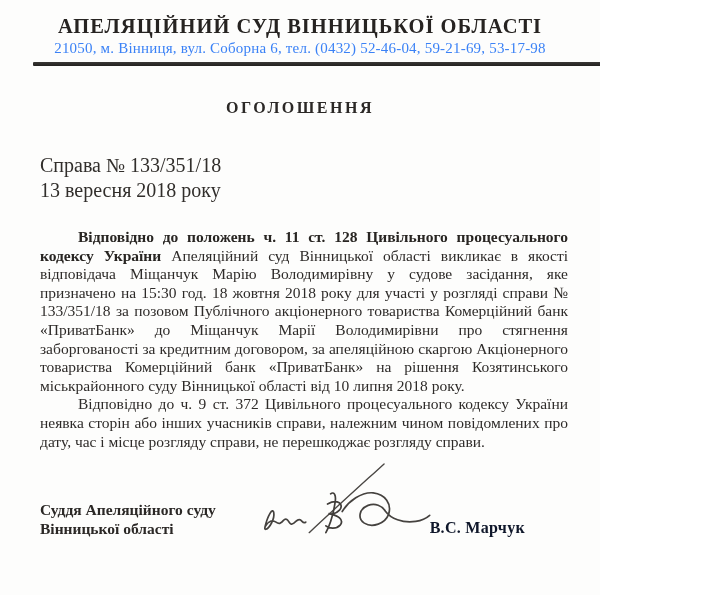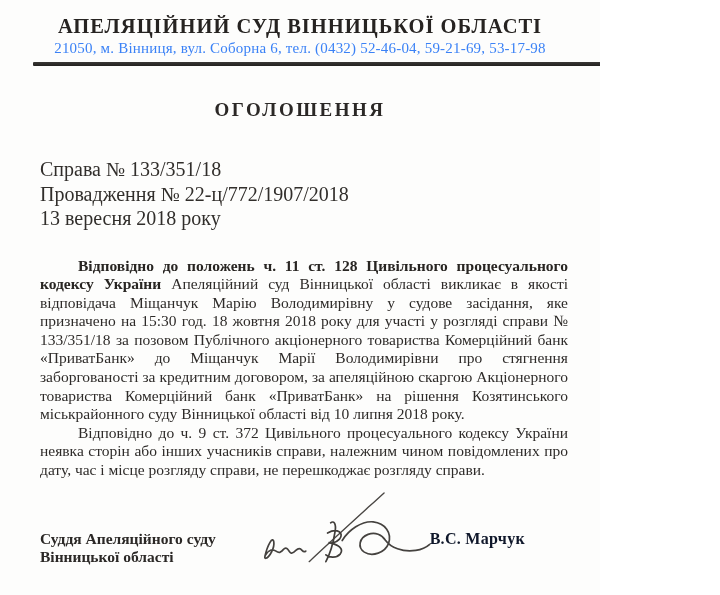--- a/index.html
+++ b/index.html
@@ -35,21 +35,21 @@
     width: 675px;
     height: 4px;
     background: linear-gradient(#3a3835, #23211f);
     border-radius: 1px;
   }
 
   
   .announcement {
     margin-top: 33px;
     text-align: center;
-    font-size: 19px;
+    font-size: 16px;
     font-weight: bold;
     letter-spacing: 2.5px;
     color: #2b2826;
   }
 
   
   .case-block {
     margin: 36px 0 0 40px;
     font-size: 20px;
     line-height: 24.5px;
@@ -66,20 +66,21 @@
   }
   .body-text p { text-indent: 38px; }
   .body-text b { font-weight: bold; color: #282522; }
 
   
   .sign-row {
     position: relative;
     margin-top: 50px;
     display: flex;
     justify-content: space-between;
+    align-items: flex-end;
     padding: 0 75px 0 40px;
   }
   .judge-title {
     font-size: 15.5px;
     font-weight: bold;
     line-height: 18.5px;
     color: #2b2826;
   }
   .judge-name {
     font-size: 16px;
@@ -105,21 +106,20 @@
   <div class="letterhead">
     <div class="court-name">АПЕЛЯЦІЙНИЙ СУД ВІННИЦЬКОЇ ОБЛАСТІ</div>
     <div class="court-line">21050, м. Вінниця, вул. Соборна 6, тел. (0432) 52-46-04, 59-21-69, 53-17-98</div>
     <div class="rule"></div>
   </div>
 
   <div class="announcement">ОГОЛОШЕННЯ</div>
 
   <div class="case-block">
     <div>Справа № 133/351/18</div>
-    <div>Провадження № 22-ц/772/1907/2018</div>
     <div>13 вересня 2018 року</div>
   </div>
 
   <div class="body-text">
     <p><b>Відповідно до положень ч. 11 ст. 128 Цивільного процесуального кодексу України</b><span> Апеляційний суд Вінницької області викликає в якості відповідача Міщанчук Марію Володимирівну у судове засідання, яке призначено на 15:30 год. 18 жовтня 2018 року для участі у розгляді справи № 133/351/18 за позовом Публічного акціонерного товариства Комерційний банк «ПриватБанк» до Міщанчук Марії Володимирівни про стягнення заборгованості за кредитним договором, за апеляційною скаргою Акціонерного товариства Комерційний банк «ПриватБанк» на рішення Козятинського міськрайонного суду Вінницької області від 10 липня 2018 року.</span></p>
     <p><span>Відповідно до ч. 9 ст. 372 Цивільного процесуального кодексу України неявка сторін або інших учасників справи, належним чином повідомлених про дату, час і місце розгляду справи, не перешкоджає розгляду справи.</span></p>
   </div>
 
   <div class="sign-row">
     <div class="judge-title">

